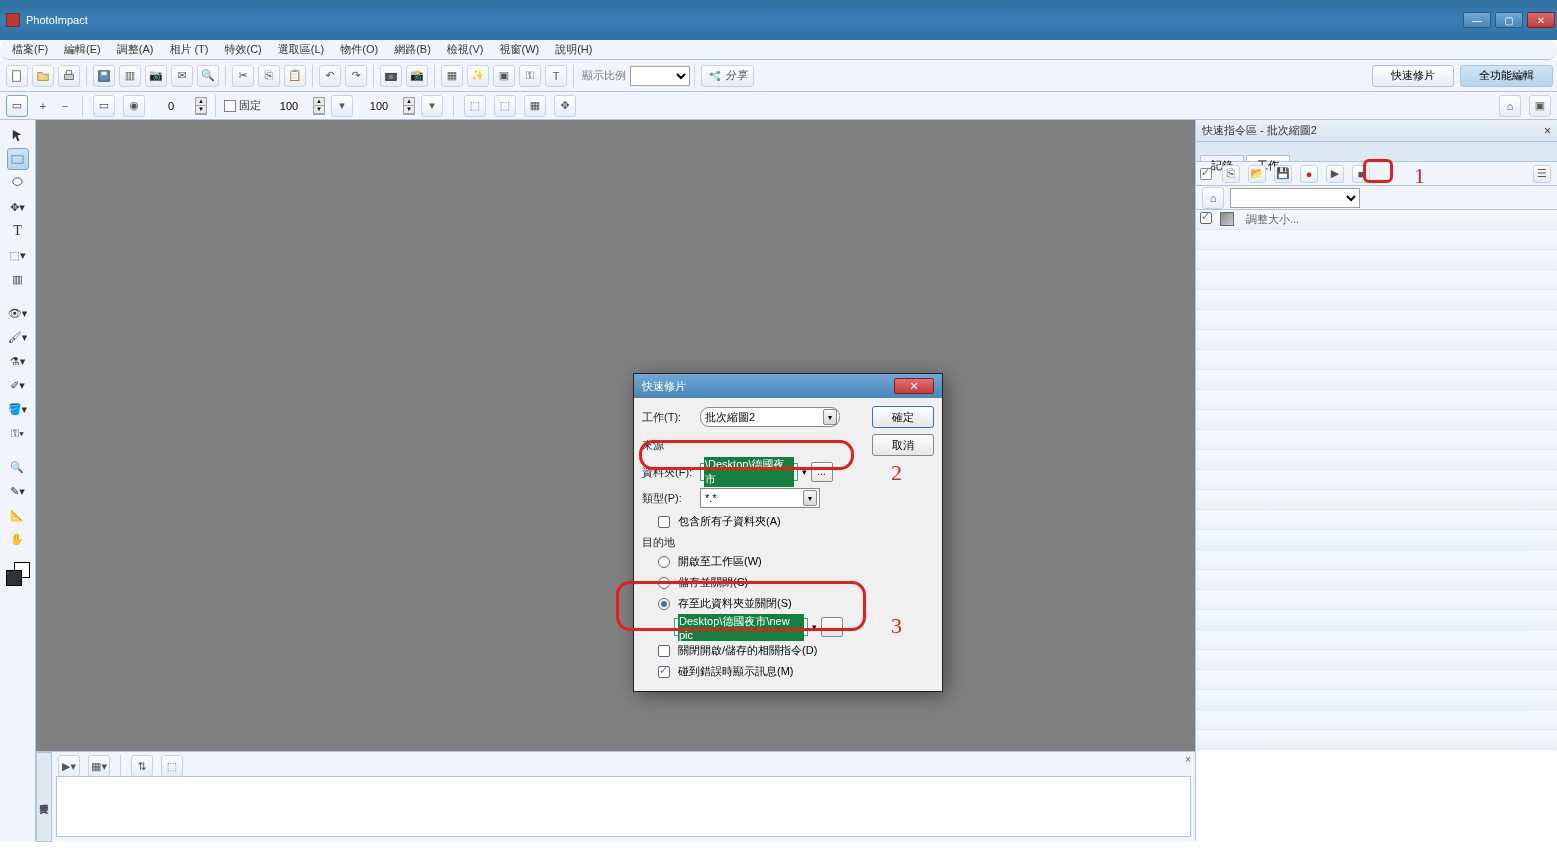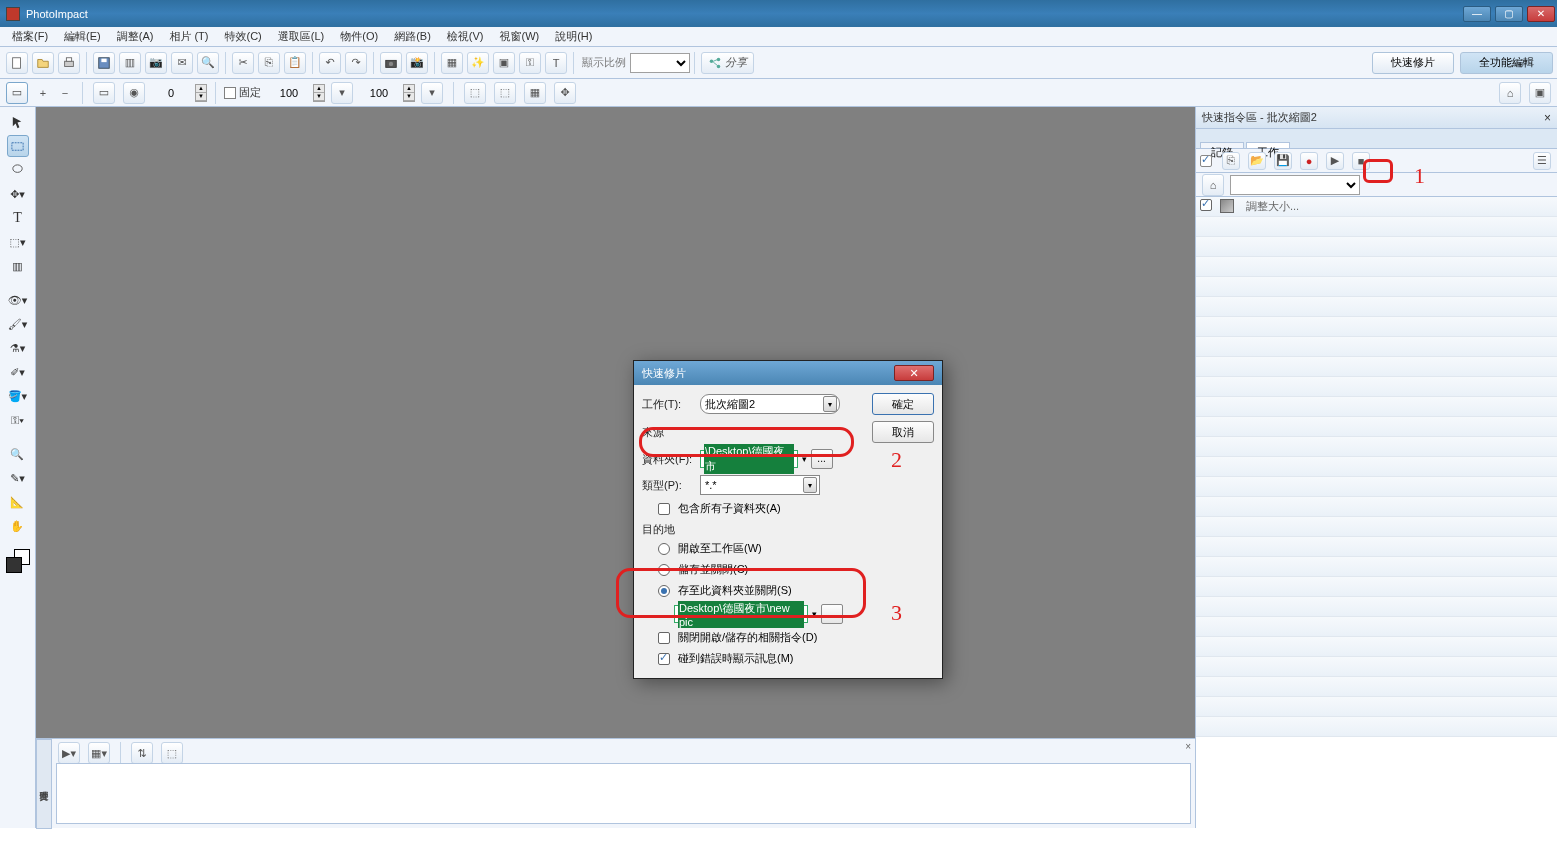--- a/index.html
+++ b/index.html
@@ -1,26 +1,26 @@
 <!DOCTYPE html>
 <html><head>
 <meta charset="utf-8">
 <style>
 * { box-sizing: border-box; margin: 0; padding: 0; font-family: "Microsoft JhengHei", "Segoe UI", Tahoma, sans-serif; font-size: 11px; }
 html, body { width: 1557px; height: 855px; overflow: hidden; background: #fff; }
 
 
-.titlebar { height: 27px; background: linear-gradient(to bottom,#2f6fa0,#3a7fb8 50%,#2f6fa0); display:flex; align-items:center; padding-left:6px; color:#fff; }
+.titlebar { height: 40px; background: linear-gradient(to bottom,#2f6fa0,#3a7fb8 50%,#2f6fa0); display:flex; align-items:center; padding-left:6px; color:#fff; }
 .titlebar .app-icon { width:14px; height:14px; background:#c0392b; margin-right:6px; border:1px solid #444; }
 .titlebar .spacer { flex:1; }
 .winbtn { width:28px; height:16px; margin-left:2px; margin-right:2px; background:linear-gradient(to bottom,#6fa8d6,#4b86b4); border:1px solid #2b5c82; border-radius:2px; display:flex; align-items:center; justify-content:center; color:#fff; font-size:10px; }
 .winbtn.close { background:linear-gradient(to bottom,#d76b6b,#c73c3c); border-color:#7a2424;}
 
 
-.menubar { height:20px; background:#f1f5fb; display:flex; align-items:center; padding:0 4px; border-bottom:1px solid #b0c4de; }
+.menubar { height:20px; background:#f1f5fb; display:flex; align-items:center; padding:0 4px; border-bottom:1px solid #b0c4de;border-radius:9px; }
 .menubar .item { padding:2px 8px; color:#333; }
 
 
 .toolbar { height:32px; background:#f1f5fb; display:flex; align-items:center; border-bottom:1px solid #b0c4de; padding:0 4px; }
 .tb-btn { width:22px; height:22px; margin:0 2px; background:linear-gradient(to bottom,#fff,#e4ecf5); border:1px solid #c4d4e6; border-radius:3px; display:flex; align-items:center; justify-content:center; color:#555; font-size:11px; }
 .tb-btn svg { width:14px; height:14px; }
 .tb-sep { width:1px; height:22px; background:#c4d4e6; margin:0 4px;}
 .tb-label { color:#7a7a7a; padding:0 4px;}
 .tb-combo { width:60px; height:20px; border:1px solid #a0a0a0; background:#fff; }
 .tb-right { margin-left:auto; display:flex; gap:6px; }

